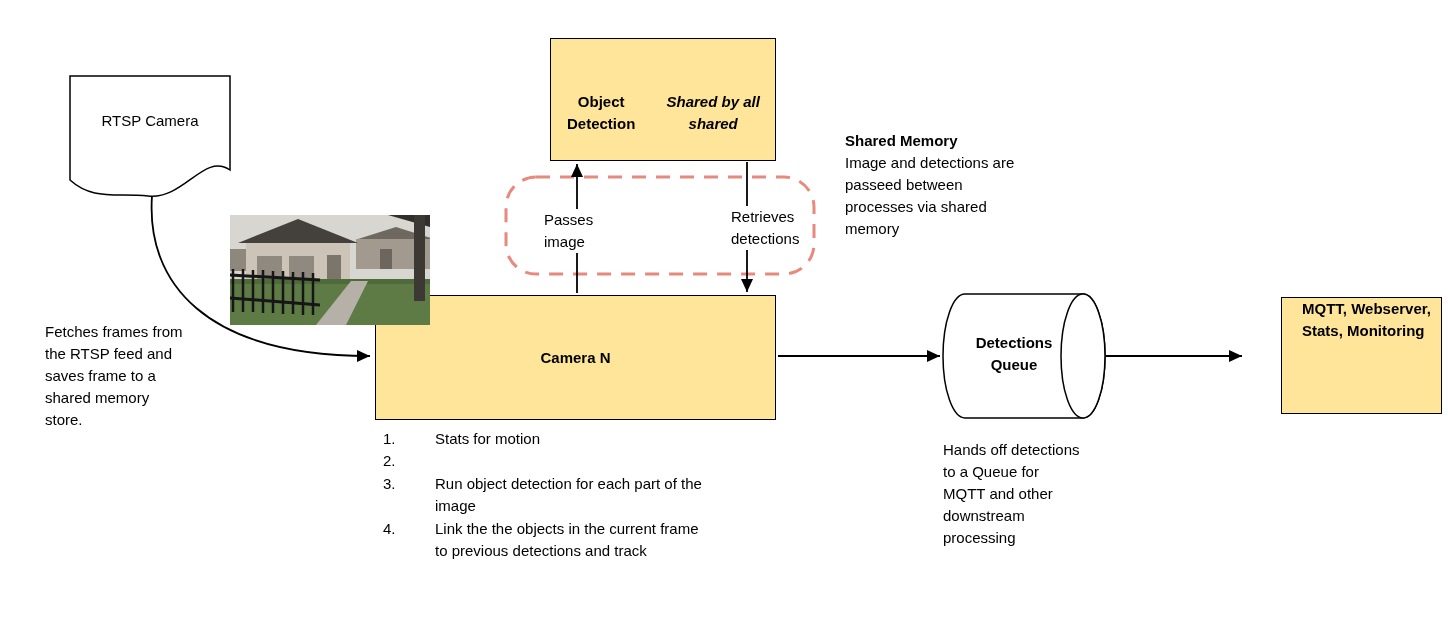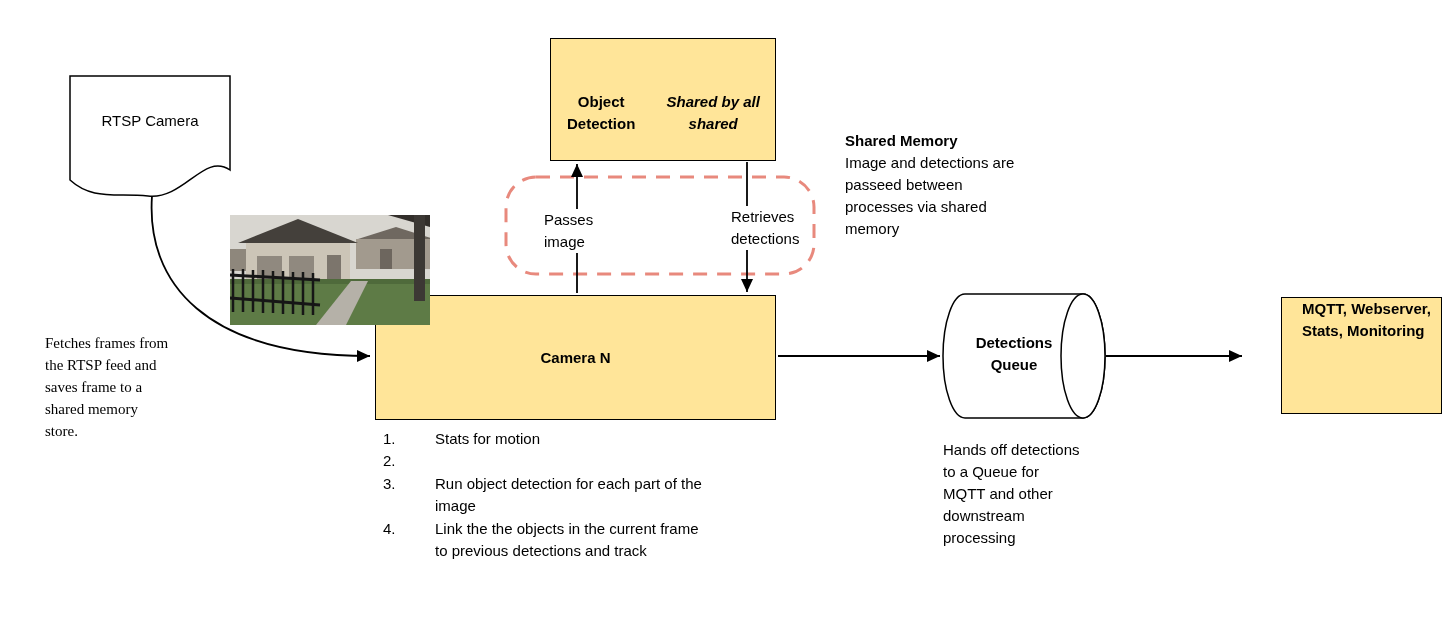--- a/index.html
+++ b/index.html
@@ -140,21 +140,21 @@
 detections</div>
 
   <div class="label" style="left:845px; top:130px; width:230px;">
     <div class="note-title">Shared Memory</div>
     <div class="pre">Image and detections are
 passeed between
 processes via shared
 memory</div>
   </div>
 
-  <div class="label pre" style="left:45px; top:332px; width:190px;font-family:Liberation Serif, serif;">Fetches frames from
+  <div class="label pre" style="left:45px; top:321px; width:190px;">Fetches frames from
 the RTSP feed and
 saves frame to a
 shared memory
 store.</div>
 
   <div class="label qlabel" style="left:962px; top:332px; width:104px;">Detections Queue</div>
 
   <div class="label pre" style="left:943px; top:439px; width:180px;">Hands off detections
 to a Queue for
 MQTT and other

